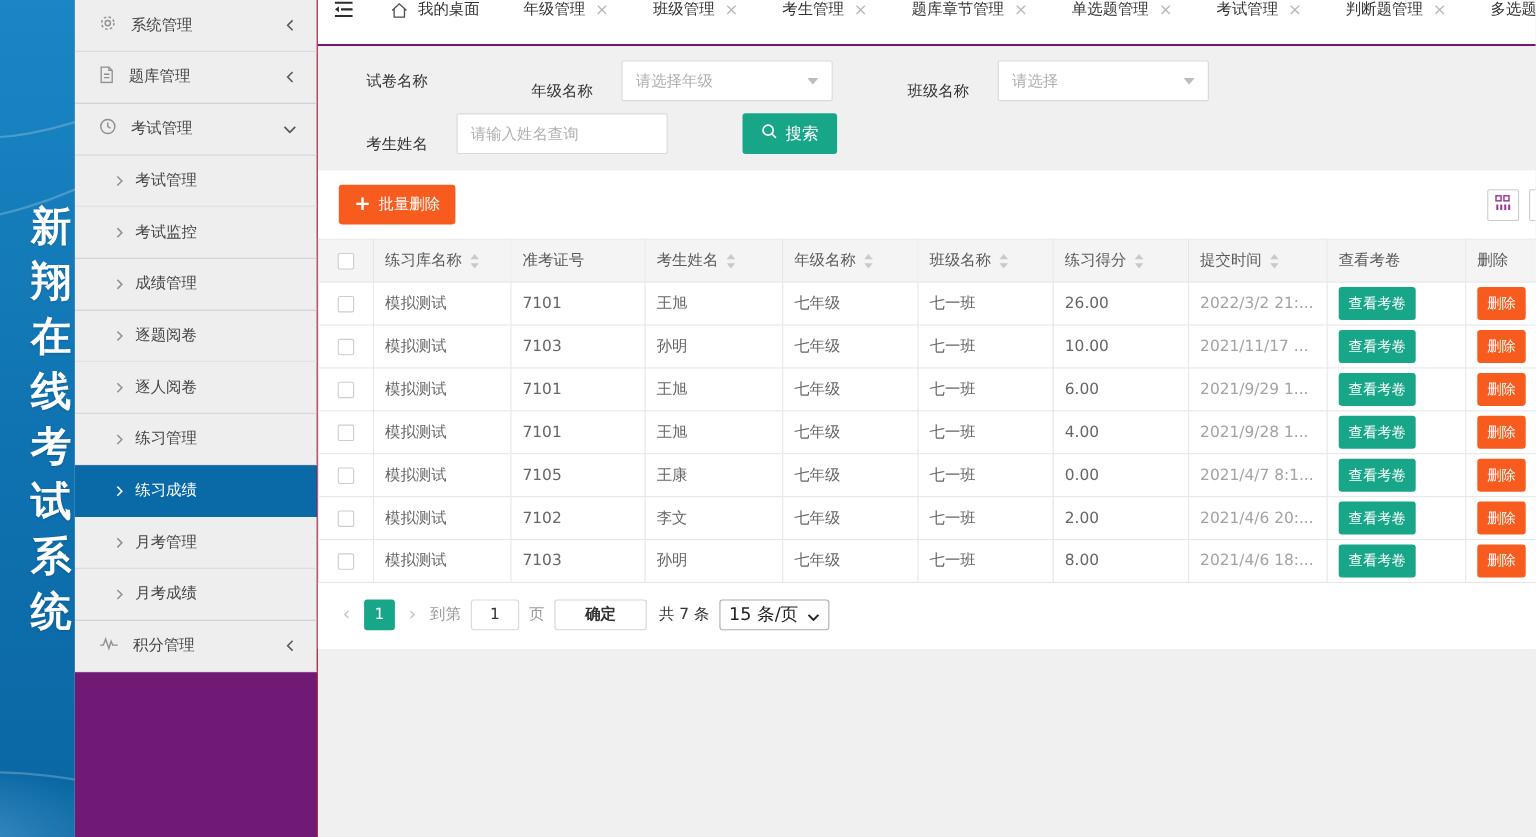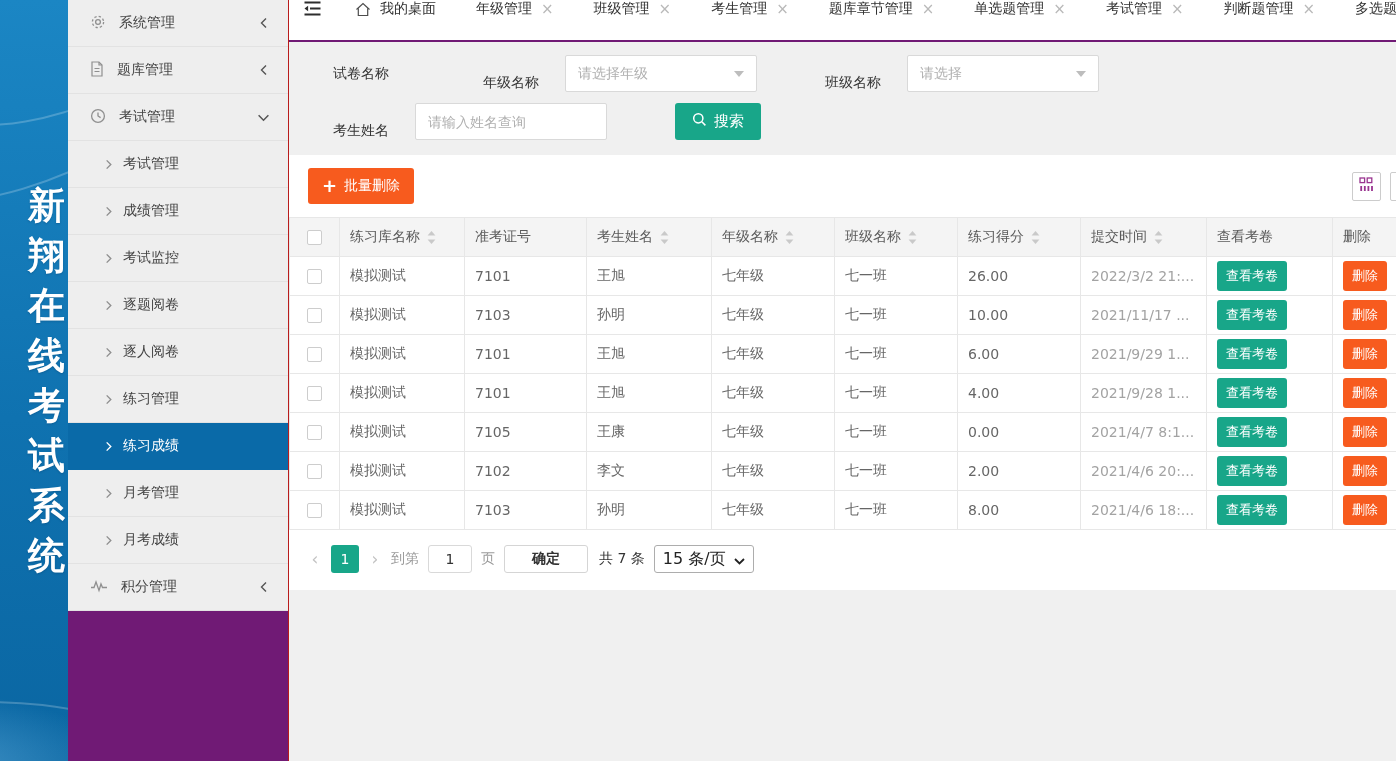--- a/index.html
+++ b/index.html
@@ -161,29 +161,29 @@
             </svg>
           </span>
       <span class="s-label">考试管理</span>
         </div>
         <div class="side-item sub">
       <span class="sub-arrow">
             <svg width="11" height="11" viewBox="0 0 12 12" fill="none" stroke="currentColor" stroke-width="1.5">
               <path d="M4 1.5L8.5 6 4 10.5"></path>
             </svg>
           </span>
+      <span class="s-label">考试监控</span>
+        </div>
+        <div class="side-item sub">
+      <span class="sub-arrow">
+            <svg width="11" height="11" viewBox="0 0 12 12" fill="none" stroke="currentColor" stroke-width="1.5">
+              <path d="M4 1.5L8.5 6 4 10.5"></path>
+            </svg>
+          </span>
       <span class="s-label">成绩管理</span>
-        </div>
-        <div class="side-item sub">
-      <span class="sub-arrow">
-            <svg width="11" height="11" viewBox="0 0 12 12" fill="none" stroke="currentColor" stroke-width="1.5">
-              <path d="M4 1.5L8.5 6 4 10.5"></path>
-            </svg>
-          </span>
-      <span class="s-label">考试监控</span>
         </div>
         <div class="side-item sub">
       <span class="sub-arrow">
             <svg width="11" height="11" viewBox="0 0 12 12" fill="none" stroke="currentColor" stroke-width="1.5">
               <path d="M4 1.5L8.5 6 4 10.5"></path>
             </svg>
           </span>
       <span class="s-label">逐题阅卷</span>
         </div>
         <div class="side-item sub">

